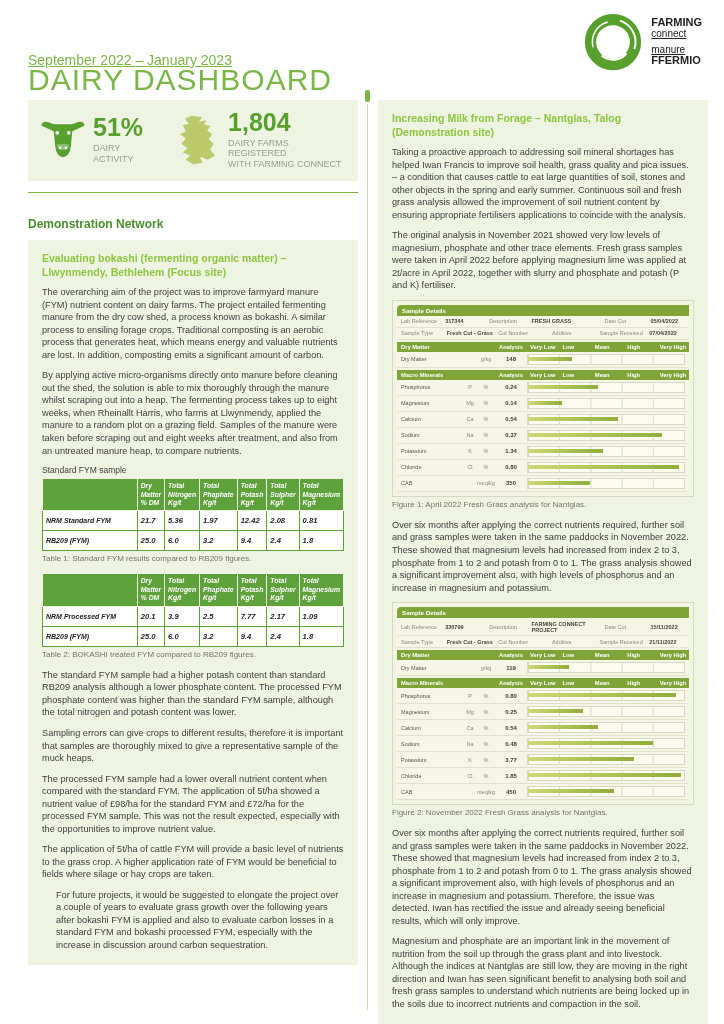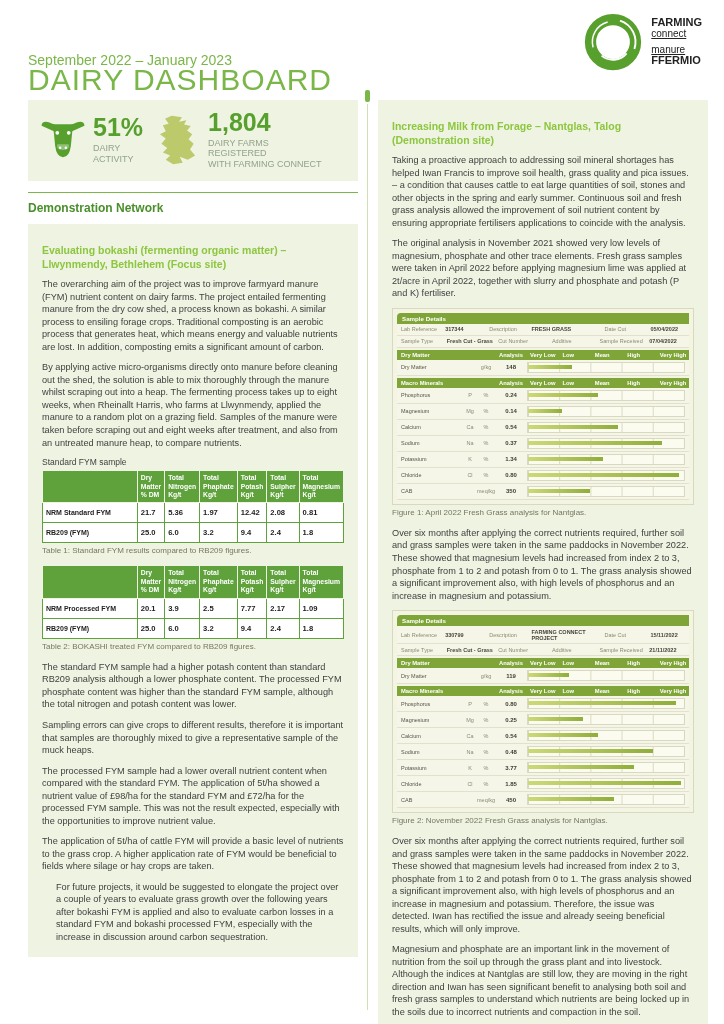--- a/index.html
+++ b/index.html
@@ -5,54 +5,54 @@
   html,body{margin:0;padding:0;}
   body{
     width:724px;height:1024px;background:#ffffff;position:relative;
     font-family:"Liberation Sans","DejaVu Sans",sans-serif;color:#3f3f3e;
     -webkit-font-smoothing:antialiased;overflow:hidden;
   }
   .page{position:absolute;inset:0;}
 
   
   .hdr-title{position:absolute;left:28px;top:16px;font-size:30px;letter-spacing:1px;color:#7ab648;font-weight:400;margin-top:47px;}
-  .hdr-sub{position:absolute;left:28px;top:52px;font-size:14px;color:#7ab648;}
+  .hdr-sub{position:absolute;left:28px;top:52px;font-size:14px;color:#7ab648;text-decoration:underline;}
   .logo{position:absolute;right:22px;top:12px;display:flex;align-items:center;gap:8px;}
   .logo-text{display:flex;flex-direction:column;line-height:1.05;}
   .logo-text .b{font-weight:bold;font-size:11px;color:#222;}
   .logo-text .n{font-size:10px;color:#222;text-decoration:underline;}
   .logo-text .gap{height:5px;}
 
   
   .col-left{position:absolute;left:28px;top:100px;width:330px;}
   .col-right{position:absolute;left:378px;top:100px;width:330px;}
   .divider{position:absolute;left:367px;top:104px;bottom:14px;width:1px;background:#cfe0b2;}
   .divider-tip{position:absolute;left:365px;top:90px;width:5px;height:12px;background:#7ab648;border-radius:2px;}
 
   
   .statbox{background:#eef3e2;padding:10px 12px 12px 12px;}
   .statbox-title{font-size:10.5px;font-weight:bold;color:#37771d;margin-bottom:8px;}
-  .statrow{display:flex;align-items:center;gap:0;}
+  .statrow{display:flex;align-items:center;gap:20px;}
   .stat{display:flex;align-items:center;gap:7px;}
   .stat-num{font-size:25px;font-weight:bold;color:#57a02e;line-height:1;}
   .stat-label{font-size:9px;color:#93a38b;line-height:1.15;margin-top:3px;max-width:120px;}
 
   
-  .sect-head{border-top:1px solid #7ab648;margin-top:11px;padding-top:8px;
+  .sect-head{border-top:1px solid #7ab648;margin-top:11px;padding-top:24px;
     font-size:12px;font-weight:bold;color:#4a8f2c;margin-bottom:9px;}
 
   
   .panel{background:#eef3e2;padding:12px 14px;}
-  .panel h3{font-size:10.5px;font-weight:bold;color:#8dc63f;margin:8px 0 7px 0;line-height:1.3;}
+  .panel h3{font-size:10.5px;font-weight:bold;color:#8dc63f;margin:0 0 7px 0;line-height:1.3;}
   .panel p{font-size:9.2px;line-height:1.36;margin:0 0 8px 0;color:#3f3f3e;}
   .tbl-label{font-size:8.5px;color:#3f3f3e;margin:4px 0 3px 0;}
   .caption{font-size:8px;color:#77775f;margin:3px 0 10px 0;}
 
   
-  table.fym{width:100%;border-collapse:collapse;background:#000000;}
+  table.fym{width:100%;border-collapse:collapse;background:#000000;font-style:italic;}
   table.fym th{background:#5fa23c;color:#fff;font-size:6.8px;font-weight:bold;text-align:left;
     padding:3px 3px;border:1px solid #eef3e2;vertical-align:top;line-height:1.25;}
   table.fym th.first{width:88px;}
   table.fym td{border:1px solid #5fa23c;font-size:7.6px;font-weight:bold;color:#222;
     padding:5px 3px;background:#fff;}
   table.fym td.rowname{font-size:7px;}
   table.fym{border:1px solid #5fa23c;}
 
   
   .fig{background:#f4f4e3;border:1px solid #d9d9c0;padding:4px;margin:2px 0 3px 0;font-size:5.5px;}

